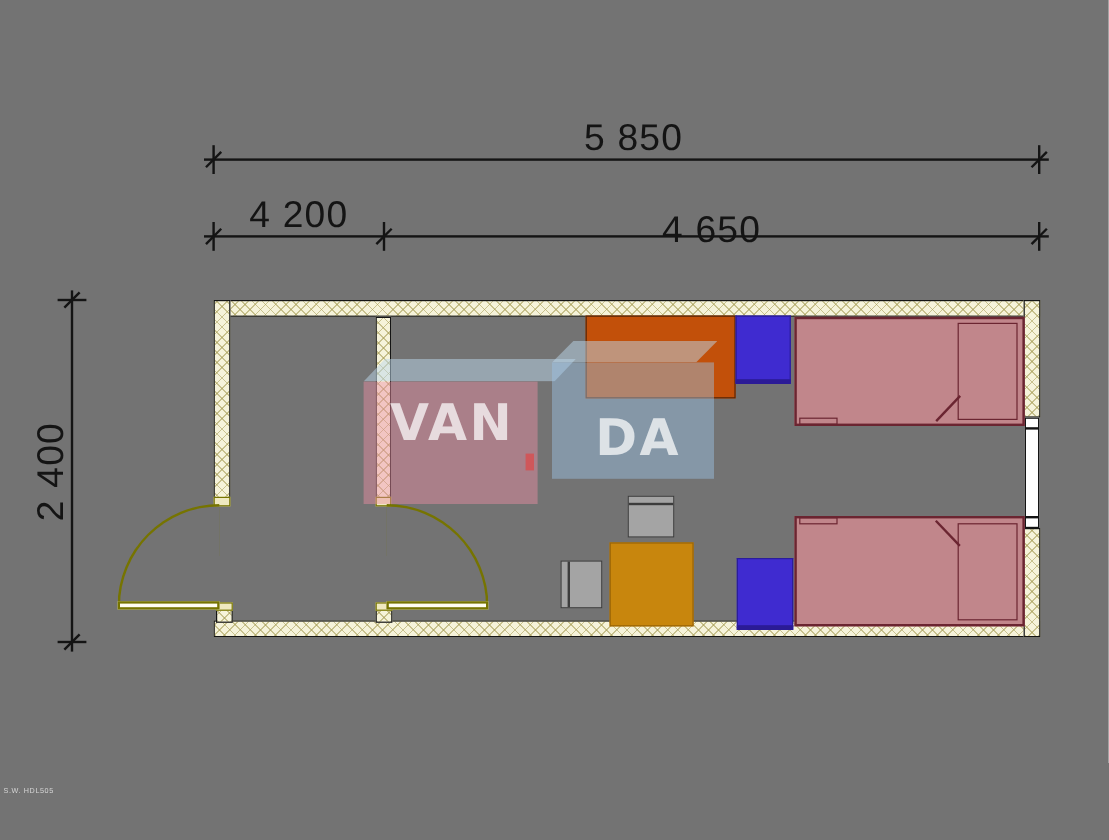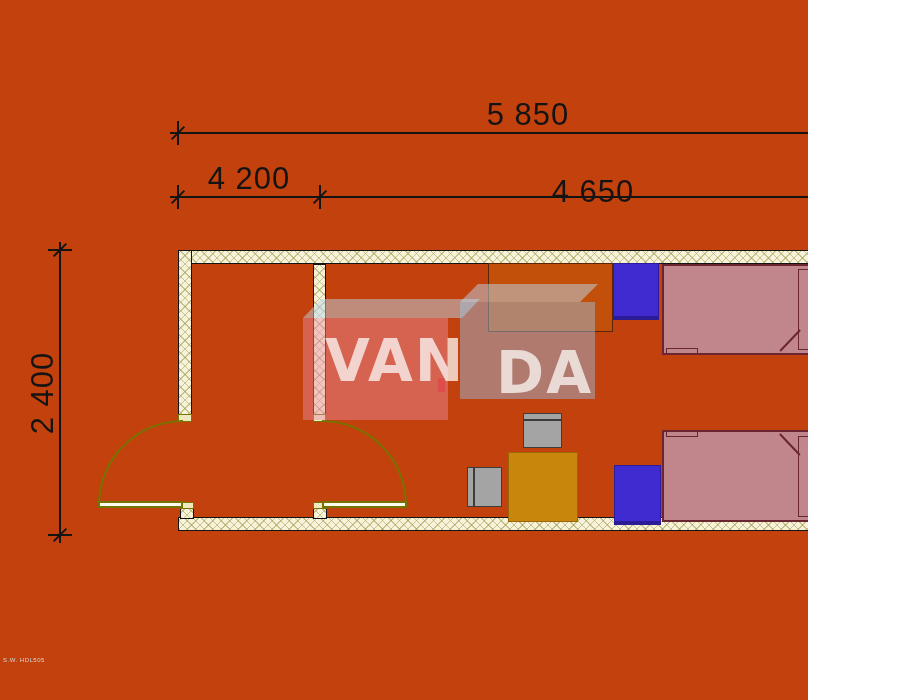--- a/index.html
+++ b/index.html
@@ -1,17 +1,17 @@
 <!DOCTYPE html>
 <html><head>
 <meta charset="utf-8">
 <style>
   html,body { margin:0; padding:0; background:#fff; }
   #canvas {
-    position:relative; width:808px; height:700px; background:#c2410c;
+    position:relative; width:924px; height:700px; background:#737373;
     font-family:"Liberation Sans", sans-serif; overflow:hidden;
   }
   .abs { position:absolute; box-sizing:border-box; }
 
   
   .dimline-h { position:absolute; height:1.6px; background:#141414; }
   .dimline-v { position:absolute; width:1.6px; background:#141414; }
   .dimlabel {
     position:absolute; color:#141414; font-size:31px; text-align:center;
     white-space:nowrap; letter-spacing:1px;
@@ -50,21 +50,21 @@
   .fold  { position:absolute; height:1.6px; background:#6b2531; transform-origin:left center; }
   .bluecab { position:absolute; box-sizing:border-box; background:#3f2bd0; border:1px solid #2a1c9c; border-bottom:4px solid #2b1b96; }
   .chair { position:absolute; box-sizing:border-box; background:#a4a4a4; border:1.6px solid #3c3c3c; }
   .chair .back-h { position:absolute; left:0; top:5px; width:100%; height:1.6px; background:#3c3c3c; }
   .chair .back-v { position:absolute; top:0; left:5px; height:100%; width:1.6px; background:#3c3c3c; }
 
   
   .wm-face { position:absolute; }
   .wm-text {
     position:absolute; font-family:"DejaVu Sans", sans-serif; font-weight:700;
-    font-size:58px; line-height:1; color:rgba(255,255,255,0.72); letter-spacing:2px;
+    font-size:42px; line-height:1; color:rgba(255,255,255,0.72); letter-spacing:2px;
     white-space:nowrap;
   }
   .footer-mark { position:absolute; font-size:6px; color:#d6d6d6; letter-spacing:0.5px; }
 </style>
 </head>
 <body>
 
 <div id="canvas">
 
   <div class="dimline-h" style="left:170px; top:132px; width:704px;"></div>

